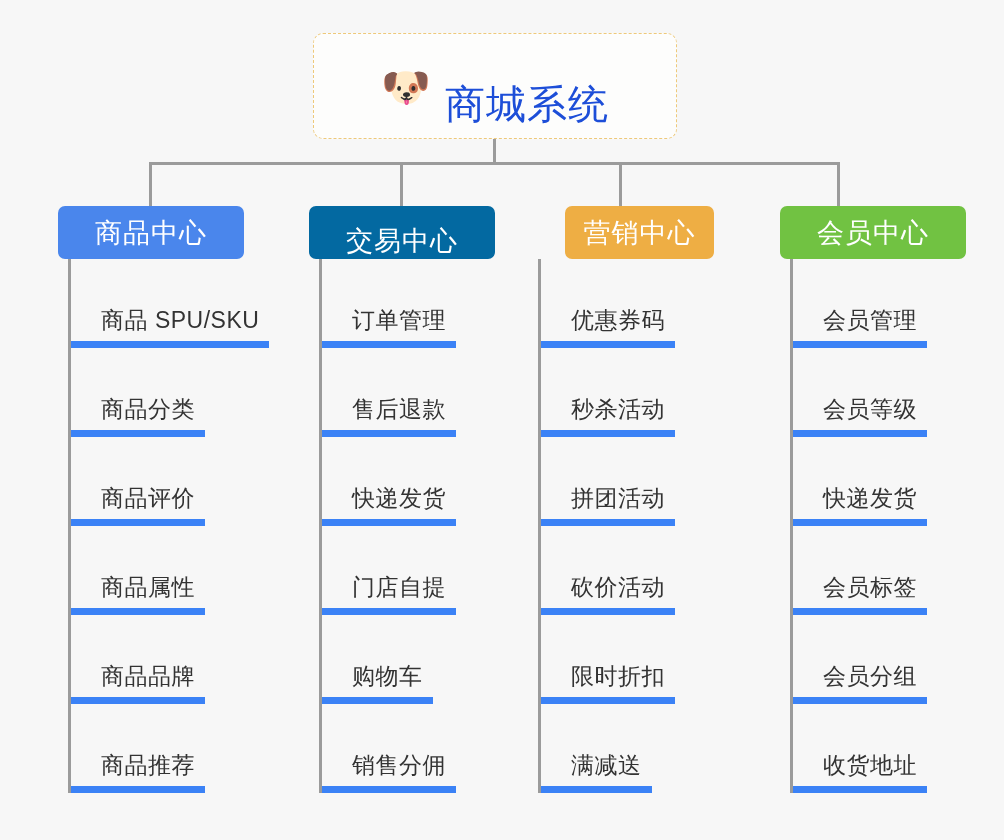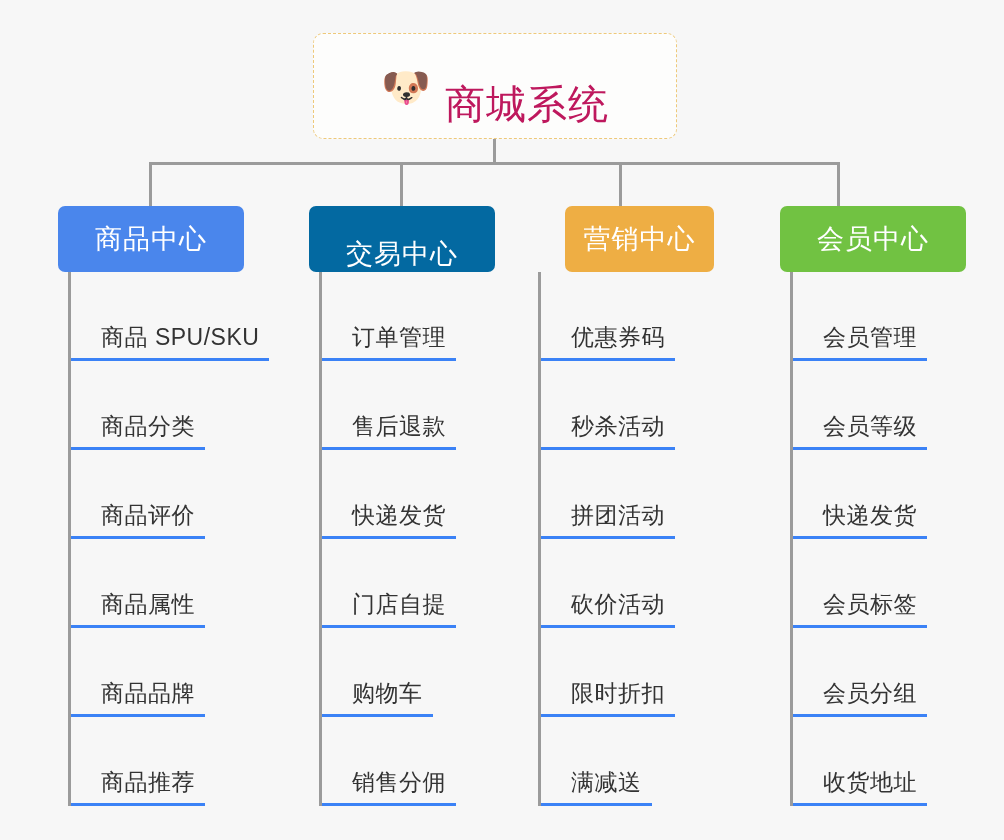--- a/index.html
+++ b/index.html
@@ -71,21 +71,21 @@
     height: 44px;
   }
 
   
   .column {
     position: absolute;
     top: 206px;
     width: 186px;
   }
   .cat-box {
-    height: 66px;
+    height: 53px;
     border-radius: 7px;
     display: flex;
     align-items: center;
     justify-content: center;
     color: #ffffff;
     font-size: 27px;
     letter-spacing: 1px;
   }
 
   .items {
@@ -96,38 +96,38 @@
     margin-left: 10px;
   }
   .item {
     position: relative;
     height: 89px;
     display: flex;
     align-items: flex-end;
   }
   .item-inner {
     display: inline-block;
-    border-bottom: 3px solid #3b82f6;
+    border-bottom: 7px solid #3b82f6;
     padding: 0 10px 5px 30px;
     white-space: nowrap;
   }
   .item-label {
     font-size: 23px;
     color: #333333;
     letter-spacing: 0.5px;
   }
 </style>
 </head>
 <body style="background: rgb(247, 247, 247);">
 
 <div id="canvas">
 
   <div class="root-node" style="border-color: rgb(238, 201, 122);">
     <span class="root-emoji">🐶</span>
-    <span class="root-title" style="color: #be185d; margin-top: 36px;">商城系统</span>
+    <span class="root-title" style="color: #1d4ed8; margin-top: 36px;">商城系统</span>
   </div>
 
   <div class="conn conn-v-root" style="background: rgb(155, 155, 155);"></div>
   <div class="conn conn-h-bus" style="background: rgb(155, 155, 155);"></div>
   <div class="conn conn-drop" style="left: 149px; background: rgb(155, 155, 155);"></div>
   <div class="conn conn-drop" style="left: 400px; background: rgb(155, 155, 155);"></div>
   <div class="conn conn-drop" style="left: 619px; background: rgb(155, 155, 155);"></div>
   <div class="conn conn-drop" style="left: 837px; background: rgb(155, 155, 155);"></div>
 
   <div class="column" style="left:58px;">

